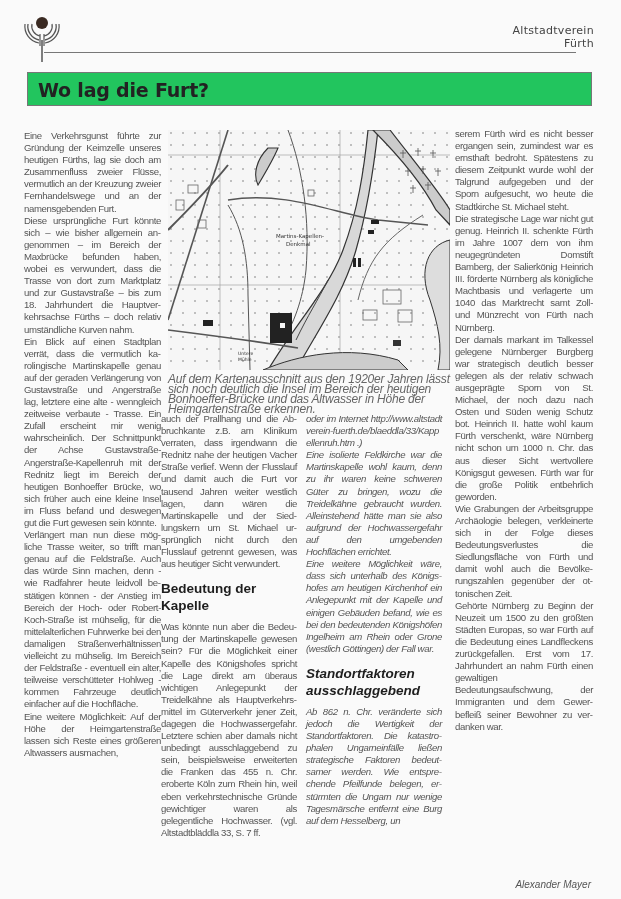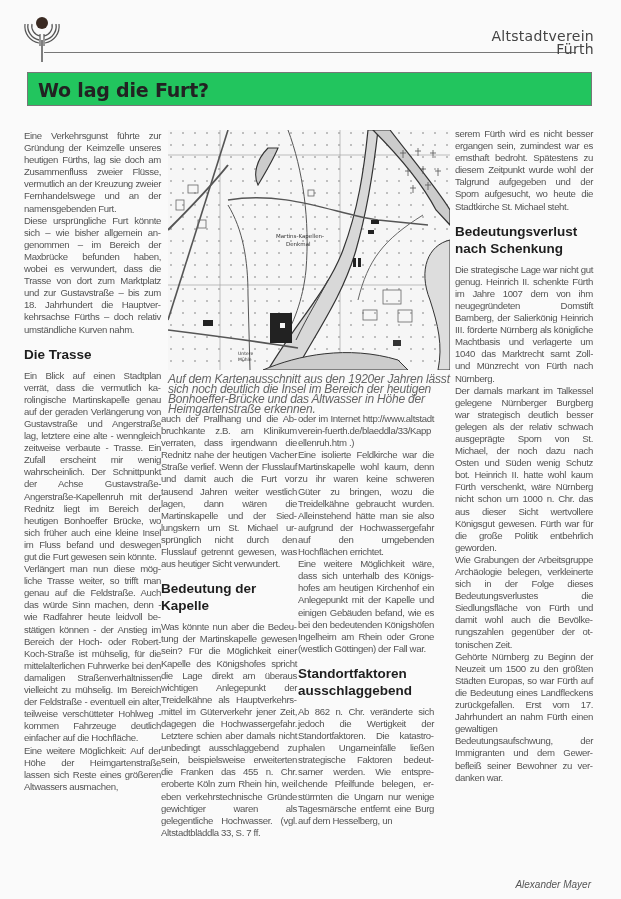--- a/index.html
+++ b/index.html
@@ -7,22 +7,22 @@
     width: 621px; height: 899px;
     background: #fafafa;
     font-family: "Liberation Sans", sans-serif;
     color: #4a4a4a;
     position: relative;
     overflow: hidden;
   }
   .logo { position: absolute; left: 22px; top: 10px; width: 40px; height: 48px; }
   .header-rule { position: absolute; left: 44px; top: 52px; width: 532px; height: 1px; background: #777; }
   .org-name {
-    position: absolute; right: 27px; top: 30px;
-    text-align: right; font-size: 14px; line-height: 13px; color: #444;
+    position: absolute; right: 27px; top: 24px;
+    text-align: right; font-size: 11px; line-height: 13px; color: #444;
     font-family: "DejaVu Sans", sans-serif; letter-spacing: 0.3px;
   }
   .title-box {
     position: absolute; left: 27px; top: 72px; width: 565px; height: 34px;
     border: 1px solid #777; background: #22c55e;
   }
   .title-box h1 {
     font-family: "DejaVu Sans", sans-serif;
     font-size: 19px; font-weight: bold; color: #222;
     position: absolute; left: 10px; top: 6px; letter-spacing: -0.2px;
@@ -32,21 +32,21 @@
     text-align: justify; hyphens: manual; font-stretch: condensed;
     letter-spacing: -0.35px;
   }
   .col p { margin: 0; }
   .col h2 {
     font-size: 13.5px; line-height: 17px; font-weight: bold; color: #1e1e1e;
     margin: 10px 0 7px 0; text-align: left; letter-spacing: 0;
   }
   .c1 { left: 24px; top: 130px; width: 137px; }
   .c2a { left: 161px; top: 413px; width: 136px; }
-  .c3a { left: 298px; top: 413px; width: 136px; }
+  .c3a { left: 306px; top: 413px; width: 136px; font-style: italic; }
   .c4 { left: 455px; top: 128px; width: 138px; }
   .map {
     position: absolute; left: 168px; top: 130px; width: 282px; height: 240px;
     background: #f4f4f4; overflow: hidden;
   }
   .caption {
     position: absolute; left: 168px; top: 374px; width: 282px;
     font-size: 12px; line-height: 10px; font-style: italic; color: #666;
     letter-spacing: -0.2px;
   }
@@ -78,21 +78,20 @@
   <div>Fürth</div>
 </div>
 
 <div class="title-box">
   <h1>Wo lag die Furt?</h1>
 </div>
 
 <div class="col c1">
   <p>Eine Verkehrsgunst führte zur Gründung der Keimzelle unse­res heutigen Fürths, lag sie doch am Zusammenfluss zwei­er Flüsse, vermutlich an der Kreuzung zweier Fernhandels­wege und an der namensge­benden Furt.</p>
   <p>Diese ursprüngliche Furt könnte sich – wie bisher allgemein an­genommen – im Bereich der Maxbrücke befunden haben, wobei es verwundert, dass die Trasse von dort zum Marktplatz und zur Gustavstraße – bis zum 18. Jahrhundert die Hauptver­kehrsachse Fürths – doch rela­tiv umständliche Kurven nahm.</p>
-  <h2>Die Trasse</h2>
   <p>Ein Blick auf einen Stadtplan verrät, dass die vermutlich ka­rolingische Martinskapelle ge­nau auf der geraden Verlänge­rung von Gustavstraße und An­gerstraße lag, letztere eine alte - wenngleich zeitweise verbau­te - Trasse. Ein Zufall erscheint mir wenig wahrscheinlich. Der Schnittpunkt der Achse Gustav­straße-Angerstraße-Kapellen­ruh mit der Rednitz liegt im Be­reich der heutigen Bonhoeffer Brücke, wo sich früher auch eine kleine Insel im Fluss be­fand und deswegen gut die Furt gewesen sein könnte.</p>
   <p>Verlängert man nun diese mög­liche Trasse weiter, so trifft man genau auf die Feldstraße. Auch das würde Sinn machen, denn - wie Radfahrer heute leidvoll be­stätigen können - der Anstieg im Bereich der Hoch- oder Ro­bert-Koch-Straße ist mühselig, für die mittelalterlichen Fuhr­werke bei den damaligen Stra­ßenverhältnissen vielleicht zu mühselig. Im Bereich der Feld­straße - eventuell ein alter, teil­weise verschütteter Hohlweg - kommen Fahrzeuge deutlich einfacher auf die Hochfläche.</p>
   <p>Eine weitere Möglichkeit: Auf der Höhe der Heimgartenstraße lassen sich Reste eines größe­ren Altwassers ausmachen,</p>
 </div>
 
 <div class="map">
   <svg width="282" height="240" viewBox="0 0 282 240">
     <defs>
       <pattern id="dots" width="12" height="12" patternUnits="userSpaceOnUse">
         <circle cx="3" cy="3" r="0.8" fill="#777"></circle>
@@ -172,21 +171,20 @@
 <div class="col c3a">
   <p style="word-break: break-all;">oder im Internet http://www.altstadtverein-fuerth.de/blaeddla/33/Kappellenruh.htm .)</p>
   <p>Eine isolierte Feldkirche war die Martinskapelle wohl kaum, denn zu ihr waren keine schwe­ren Güter zu bringen, wozu die Treidelkähne gebraucht wur­den. Alleinstehend hätte man sie also aufgrund der Hochwas­sergefahr auf den umgebenden Hochflächen errichtet.</p>
   <p>Eine weitere Möglichkeit wäre, dass sich unterhalb des Königs­hofes am heutigen Kirchenhof ein Anlegepunkt mit der Kapelle und einigen Gebäuden befand, wie es bei den bedeutenden Kö­nigshöfen Ingelheim am Rhein oder Grone (westlich Göttingen) der Fall war.</p>
   <h2>Standortfaktoren ausschlaggebend</h2>
   <p>Ab 862 n. Chr. veränderte sich jedoch die Wertigkeit der Standortfaktoren. Die katastro­phalen Ungarneinfälle ließen strategische Faktoren bedeut­samer werden. Wie entspre­chende Pfeilfunde belegen, er­stürmten die Ungarn nur wenige Tagesmärsche entfernt eine Burg auf dem Hesselberg, un­</p>
 </div>
 
 <div class="col c4">
   <p>serem Fürth wird es nicht bes­ser ergangen sein, zumindest war es ernsthaft bedroht. Spä­testens zu diesem Zeitpunkt wurde wohl der Talgrund aufge­geben und der Sporn aufge­sucht, wo heute die Stadtkirche St. Michael steht.</p>
-  <h2>Bedeutungsverlust nach Schenkung</h2>
   <p>Die strategische Lage war nicht gut genug. Heinrich II. schenkte Fürth im Jahre 1007 dem von ihm neugegründeten Domstift Bamberg, der Salierkönig Hein­rich III. förderte Nürnberg als königliche Machtbasis und ver­lagerte um 1040 das Markt­recht samt Zoll- und Münzrecht von Fürth nach Nürnberg.</p>
   <p>Der damals markant im Talkes­sel gelegene Nürnberger Burg­berg war strategisch deutlich besser gelegen als der relativ schwach ausgeprägte Sporn von St. Michael, der noch dazu nach Osten und Süden wenig Schutz bot. Heinrich II. hatte wohl kaum Fürth verschenkt, wäre Nürnberg nicht schon um 1000 n. Chr. das aus dieser Sicht wertvollere Königsgut ge­wesen. Fürth war für die große Politik entbehrlich geworden.</p>
   <p>Wie Grabungen der Arbeits­gruppe Archäologie belegen, verkleinerte sich in der Folge dieses Bedeutungsverlustes die Siedlungsfläche von Fürth und damit wohl auch die Bevölke­rungszahlen gegenüber der ot­tonischen Zeit.</p>
   <p>Gehörte Nürnberg zu Beginn der Neuzeit um 1500 zu den größten Städten Europas, so war Fürth auf die Bedeutung ei­nes Landfleckens zurückgefal­len. Erst vom 17. Jahrhundert an nahm Fürth einen gewaltigen Bedeutungsaufschwung, der Immigranten und dem Gewer­befleiß seiner Bewohner zu ver­danken war.</p>
 </div>
 
 <div class="author">Alexander Mayer</div>
 <div class="page-num">38</div>
 
 </body></html>

